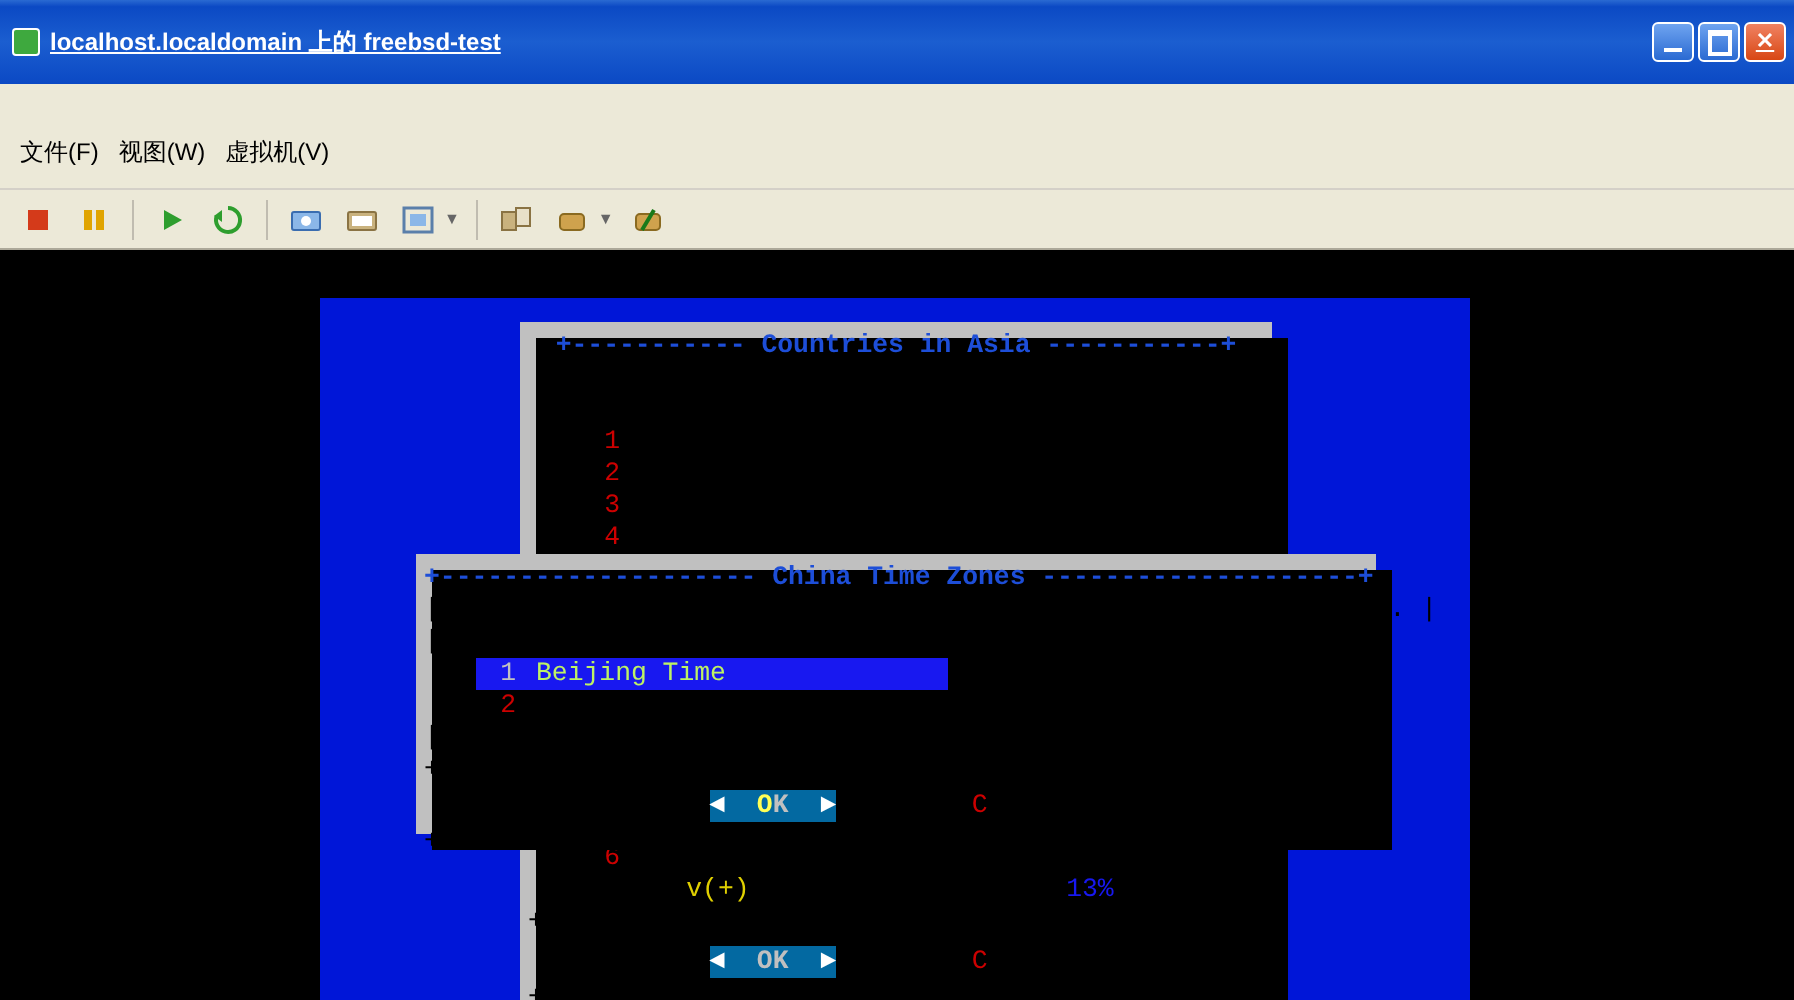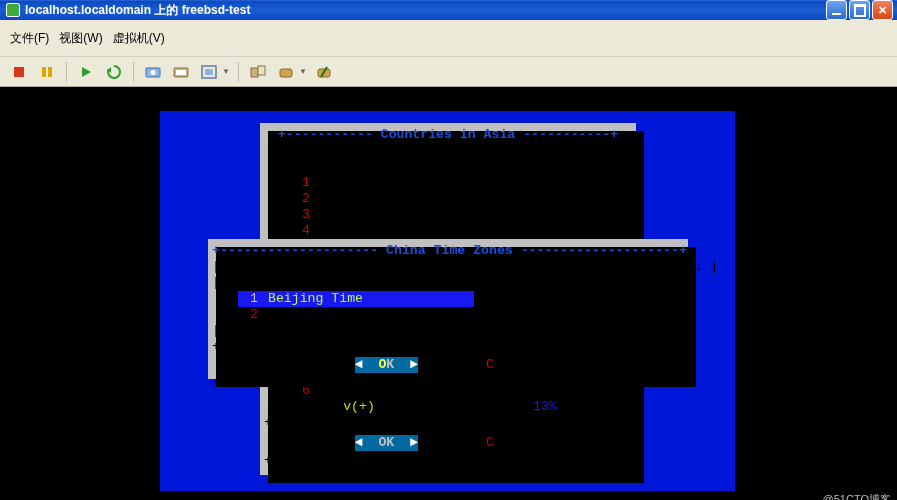--- a/index.html
+++ b/index.html
@@ -5,46 +5,46 @@
   * { box-sizing: border-box; margin: 0; padding: 0; }
   body {
     font-family: "Tahoma", "Microsoft YaHei", sans-serif;
     background: #ece9d8;
     overflow: hidden;
     width: 897px; height: 500px;
   }
 
   
   .titlebar {
-    height: 20px;
+    height: 42px;
     background: linear-gradient(#2a6ad2, #0b49c4 8%, #1b5ed0 50%, #0b49c4);
     display: flex; align-items: center;
     padding: 0 4px 0 6px;
-    color: #fff; font-size: 12px; font-weight: bold;
+    color: #fff; font-size: 12px; font-weight: bold; text-decoration: underline;
   }
   .titlebar .icn {
     width: 14px; height: 14px; margin-right: 5px;
     background: #3ea93e; border: 1px solid #fff; border-radius: 2px;
   }
   .winbtns { margin-left: auto; display: flex; gap: 2px; }
   .wb {
     width: 21px; height: 20px; border: 1px solid #fff; border-radius: 3px;
     display: flex; align-items: center; justify-content: center;
     font-size: 12px; font-weight: bold; color: #fff;
   }
   .wb-min, .wb-max { background: linear-gradient(#6fa4f0,#2a6ad2); }
   .wb-close { background: linear-gradient(#f08262,#d84714); }
   .wb-min::after { content:""; width:9px; height:2px; background:#fff; margin-top:7px;}
   .wb-max::after { content:""; width:8px; height:8px; border:2px solid #fff; border-top-width:3px;}
   .wb-close::after{ content:"✕"; font-size:11px; line-height:1;}
 
   .menubar {
     height: 37px; background:#ece9d8; font-size:12px;
     display:flex; align-items:center; gap:2px;
-    padding:0 6px; border-bottom:1px solid #d4d0c8;
+    padding:0 6px; border-bottom:1px solid #d4d0c8;margin-top:16px;
   }
   .menubar span { padding:1px 4px; }
 
   .toolbar {
     height: 30px; background:#ece9d8;
     display:flex; align-items:center; gap:6px;
     padding:0 8px; border-bottom:1px solid #aca899;
   }
   .tbtn {
     width:22px; height:22px; border:1px solid transparent; border-radius:3px;

